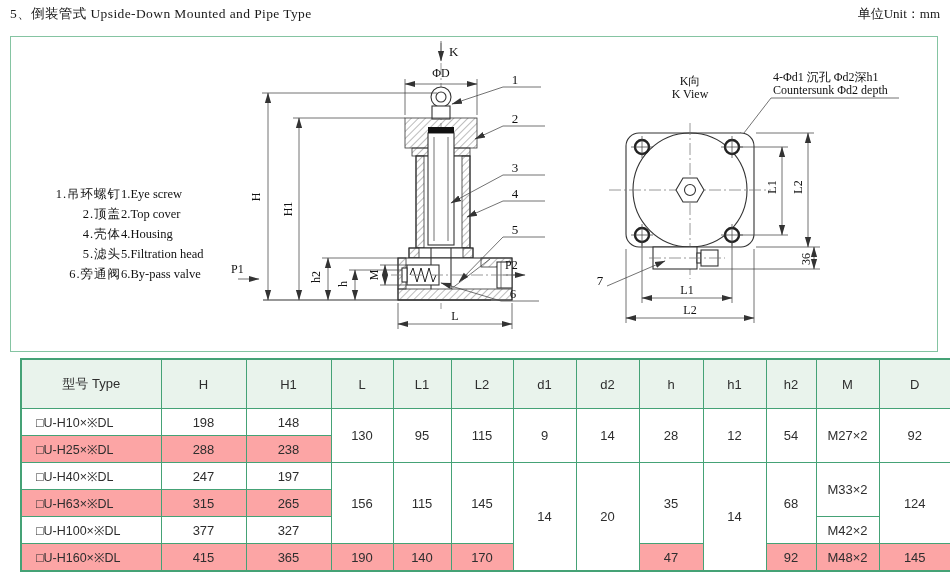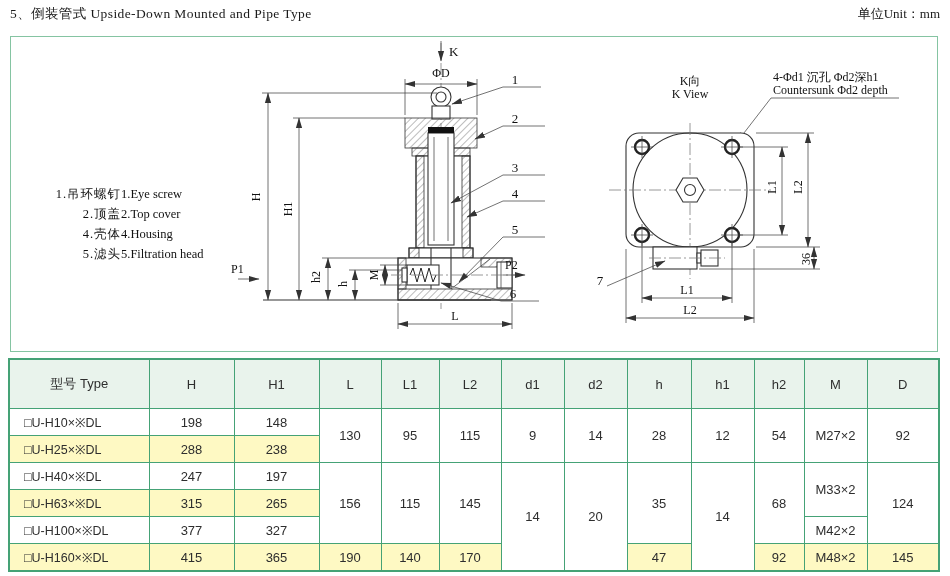--- a/index.html
+++ b/index.html
@@ -17,26 +17,26 @@
 
   .drawing{position:absolute;left:0;top:0;width:926px;height:314px;}
   svg text{fill:#111;font-family:"Liberation Serif",serif;font-size:12px;}
   svg .co{font-size:13px;}
   svg .o{stroke:#333;fill:none;stroke-width:1.1;}
   svg .ow{stroke:#333;fill:#fff;stroke-width:1.1;}
   svg .t{stroke:#444;fill:none;stroke-width:.75;}
   svg .cl{stroke:#777;fill:none;stroke-width:.75;stroke-dasharray:12 3 2 3;}
   svg .hb{fill:url(#h45);stroke:#333;stroke-width:.8;}
 
-  .tablewrap{position:absolute;left:8px;top:358px;width:930px;}
+  .tablewrap{position:absolute;left:20px;top:358px;width:930px;}
   table.spec{border-collapse:collapse;table-layout:fixed;width:930px;font-family:"Liberation Sans",sans-serif;color:#2e2e2e;border:2px solid #45a276;}
   table.spec th,table.spec td{border:1px solid #45a276;text-align:center;font-weight:normal;overflow:hidden;padding:0;}
   table.spec th{height:48px;background:#e9f3ec;font-size:13px;}
   table.spec td{height:26px;font-size:13px;background:#fff;}
-  table.spec tr.alt td{background:#fef9c3;}
+  table.spec tr.alt td{background:#fca5a5;}
   table.spec td.type{text-align:left;padding-left:14px;font-size:12.5px;margin-left:28px;}
 </style>
 </head>
 <body>
 
 <div class="titlebar">
   <span class="title">5、倒装管式 Upside-Down Mounted and Pipe Type</span>
   <span class="unit">单位Unit：mm</span>
 </div>
 
@@ -51,20 +51,24 @@
         <span class="cn">2.顶盖</span>
         <span class="en">2.Top cover</span>
       </div>
     <div class="prow">
         <span class="cn">4.壳体</span>
         <span class="en">4.Housing</span>
       </div>
     <div class="prow">
         <span class="cn">5.滤头</span>
         <span class="en">5.Filtration head</span>
+      </div>
+    <div class="prow">
+        <span class="cn">6.旁通阀</span>
+        <span class="en">6.By-pass valve</span>
       </div>
   </div>
 
   <svg class="drawing" viewBox="0 0 926 314">
     <defs>
       <pattern id="h45" patternUnits="userSpaceOnUse" width="5" height="5" patternTransform="rotate(45)">
         <line x1="0" y1="0" x2="0" y2="5" stroke="#6a6a6a" stroke-width="0.9"></line>
       </pattern>
       <marker id="ar" markerUnits="userSpaceOnUse" markerWidth="11" markerHeight="8" refX="10" refY="4" orient="auto-start-reverse">
         <path d="M10.5,4 L0,0.9 L0,7.1 Z" fill="#333"></path>

